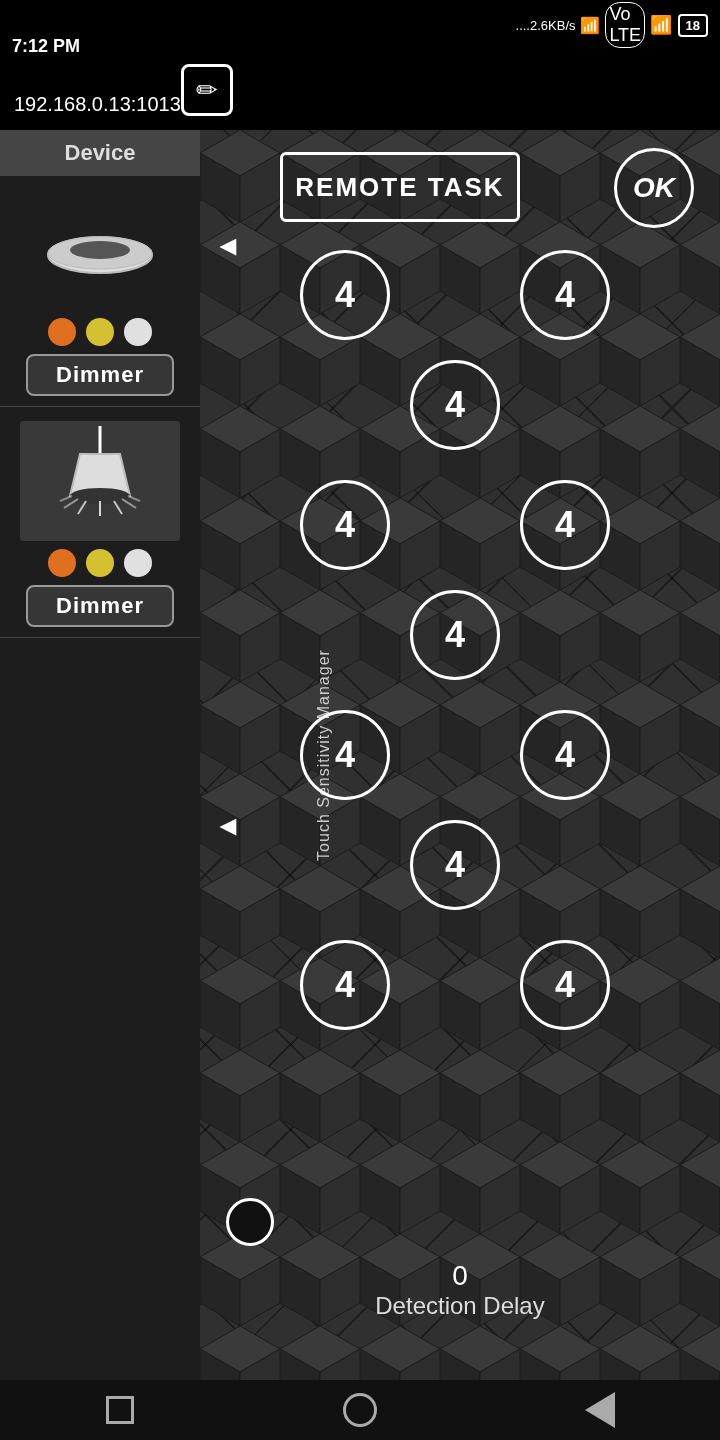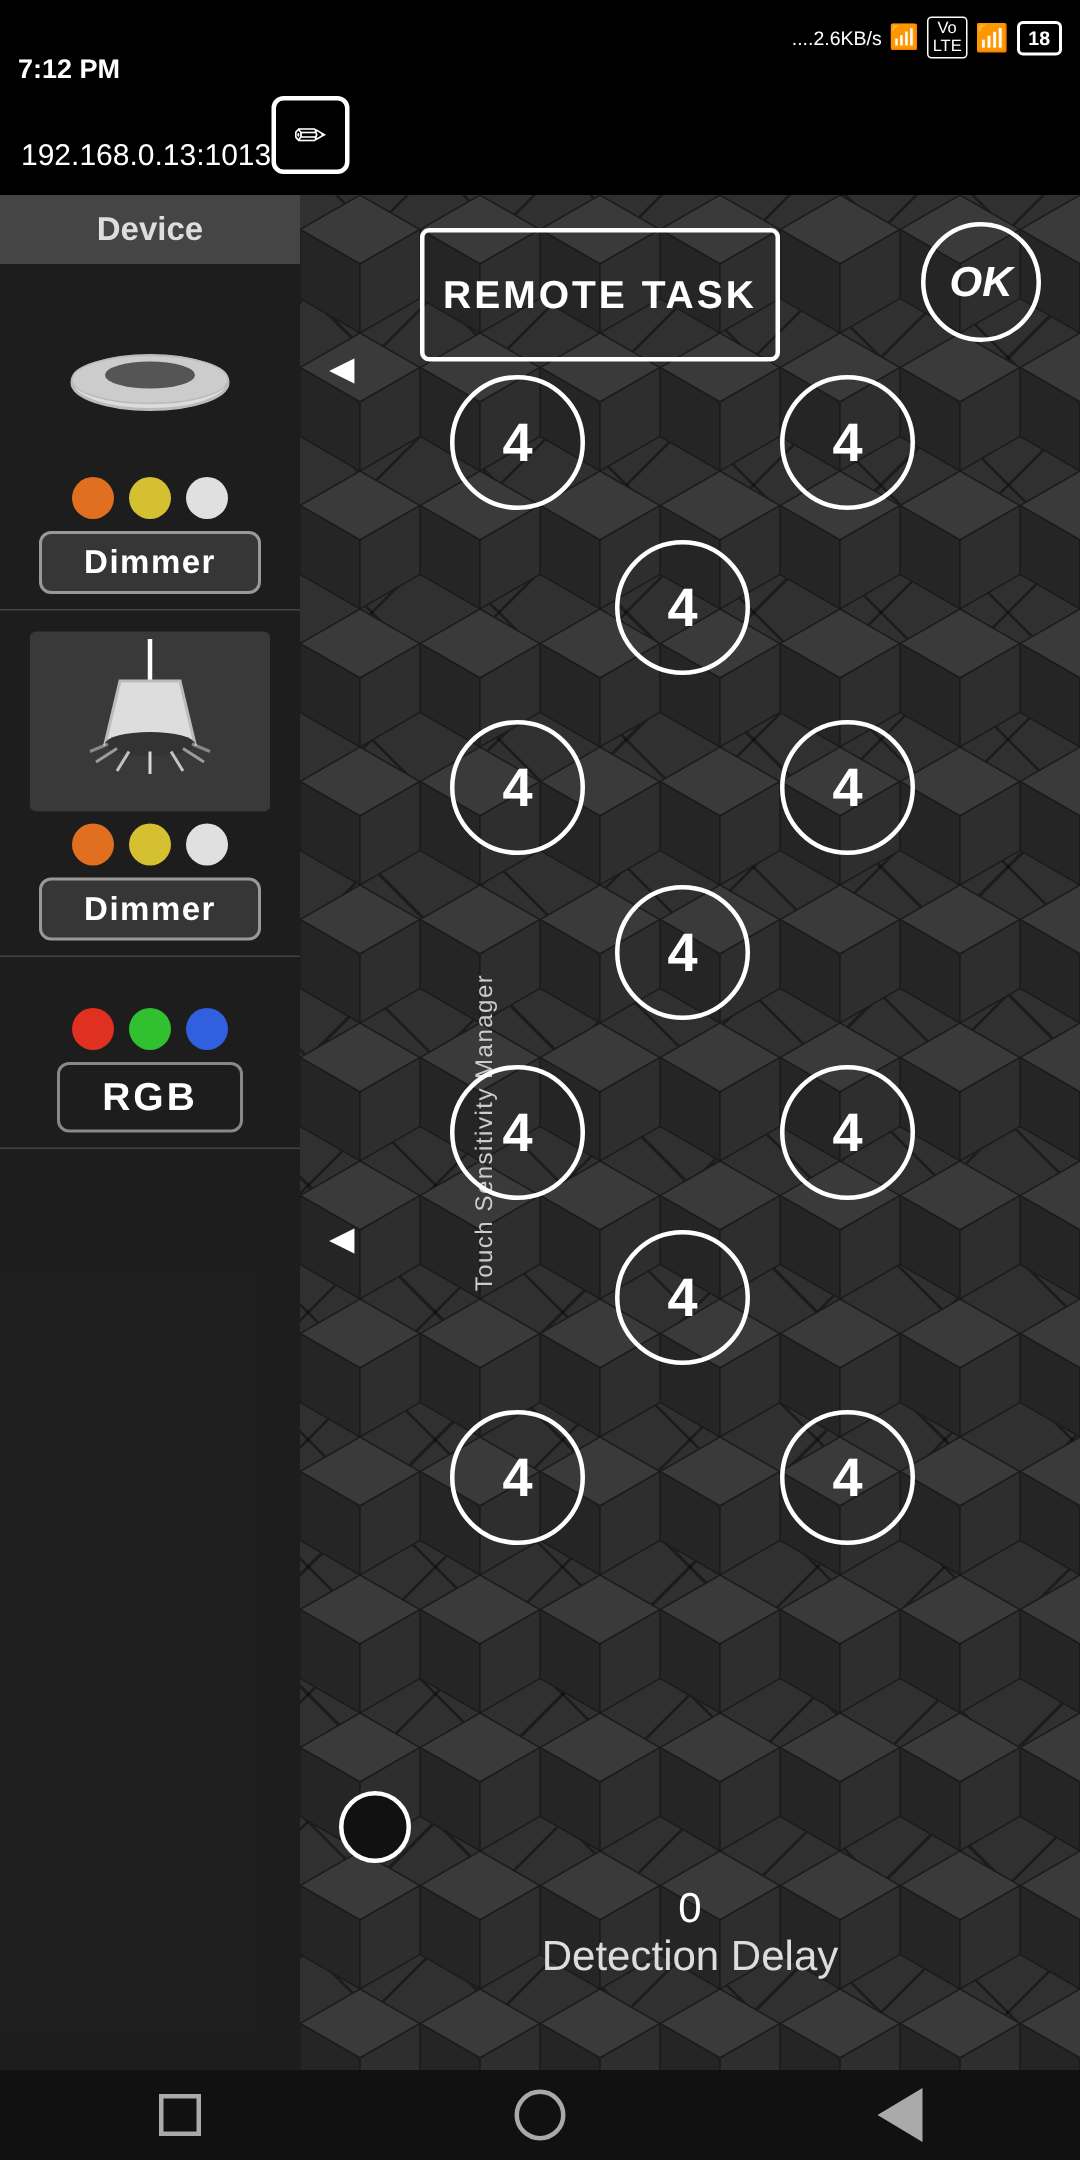--- a/index.html
+++ b/index.html
@@ -240,21 +240,21 @@
     }
     #arrow-top { top: 100px; }
     #arrow-bottom { top: 680px; }
 
     
     #remote-task-btn {
       position: absolute;
       top: 22px;
       left: 80px;
       width: 240px;
-      height: 89px;
+      height: 70px;
       border: 3px solid #fff;
       border-radius: 6px;
       background: transparent;
       color: #fff;
       font-size: 26px;
       font-weight: bold;
       letter-spacing: 2px;
       cursor: pointer;
       display: flex;
       align-items: center;
@@ -328,21 +328,21 @@
     }
     #detection-value {
       color: #fff;
       font-size: 28px;
       text-align: center;
       width: 100%;
       margin-top: 4px;
     }
     #detection-label {
       color: #ddd;
-      font-size: 28px;
+      font-size: 24px;
       text-align: center;
     }
 
     
     #nav-bar {
       width: 720px;
       height: 60px;
       background: #111;
       display: flex;
       align-items: center;
@@ -380,21 +380,21 @@
     }
   </style>
 </head>
 <body>
 
 <div id="status-bar">
   <span id="status-time">7:12 PM</span>
   <div id="status-icons">
     <span style="color:#fff;font-size:13px;">....2.6KB/s</span>
     <span style="font-size:16px;">📶</span>
-    <span style="font-size:11px;border:1px solid #fff;padding:1px 3px;border-radius:3px;text-align:center;">Vo<br style="line-height:0">LTE</span>
+    <span style="font-size:18px;border:1px solid #fff;padding:1px 3px;border-radius:15px;">Vo<br style="line-height:0">LTE</span>
     <span style="font-size:18px;">📶</span>
     <span style="border:2px solid #fff;border-radius:4px;padding:2px 6px;font-size:13px;font-weight:bold;">18</span>
   </div>
 </div>
 
 <div id="title-bar">
   <div id="title-right">
     <span id="ip-address">192.168.0.13:1013</span>
     <button id="edit-button">
       <span id="edit-icon">✏</span>
@@ -448,28 +448,20 @@
         </svg>
       </div>
       <div class="color-dots">
         <div class="color-dot" style="background:#e07020;"></div>
         <div class="color-dot" style="background:#d4c030;"></div>
         <div class="color-dot" style="background:#e0e0e0;"></div>
       </div>
       <button class="dimmer-btn">Dimmer</button>
     </div>
 
-    <div class="device-group">
-      <div class="color-dots" style="margin-top:20px;">
-        <div class="color-dot" style="background:#e03020;"></div>
-        <div class="color-dot" style="background:#30c030;"></div>
-        <div class="color-dot" style="background:#3060e0;"></div>
-      </div>
-      <button class="rgb-btn">RGB</button>
-    </div>
   </div>
 
   <div id="main-area">
 
     <div id="cube-bg">
       <svg class="cube-pattern" viewBox="0 0 520 1250" preserveAspectRatio="xMidYMid slice">
         <defs>
           <pattern id="cubes" x="0" y="0" width="80" height="92" patternUnits="userSpaceOnUse">
 
             <polygon points="40,0 80,23 40,46 0,23" fill="#3a3a3a" stroke="#1a1a1a" stroke-width="1"></polygon>

